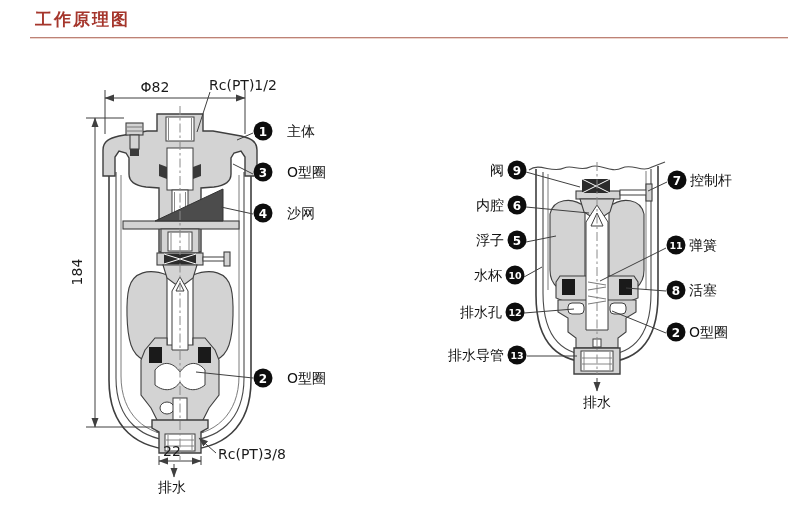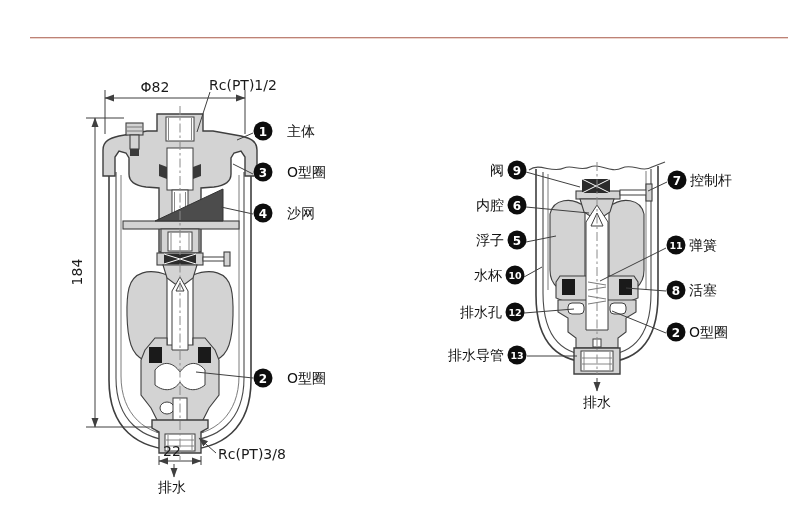--- a/index.html
+++ b/index.html
@@ -27,20 +27,21 @@
   .con2 { font-size:9.5px; }
   .cl   { stroke:#3f3f3f; stroke-width:1; fill:none; }
   .dash { stroke:#8a8a8a; stroke-width:1; stroke-dasharray:9 3 2.5 3; fill:none; }
   .spring { stroke:#7a7a7a; stroke-width:1; fill:none; }
   .xline { stroke:#ffffff; stroke-width:1; fill:none; }
 </style>
 </head>
 <body>
 
 <div class="stage">
+  <div class="title">工作原理图</div>
   <div class="divider"></div>
 
   <svg class="draw" width="790" height="524" viewBox="0 0 790 524">
     <defs>
       <marker id="arr" viewBox="0 0 10 10" refX="9" refY="5" markerWidth="10" markerHeight="10" orient="auto-start-reverse">
         <path d="M0,1.5 L9.5,5 L0,8.5 Z" fill="#3f3f3f"></path>
       </marker>
     </defs>
 
     <g>

